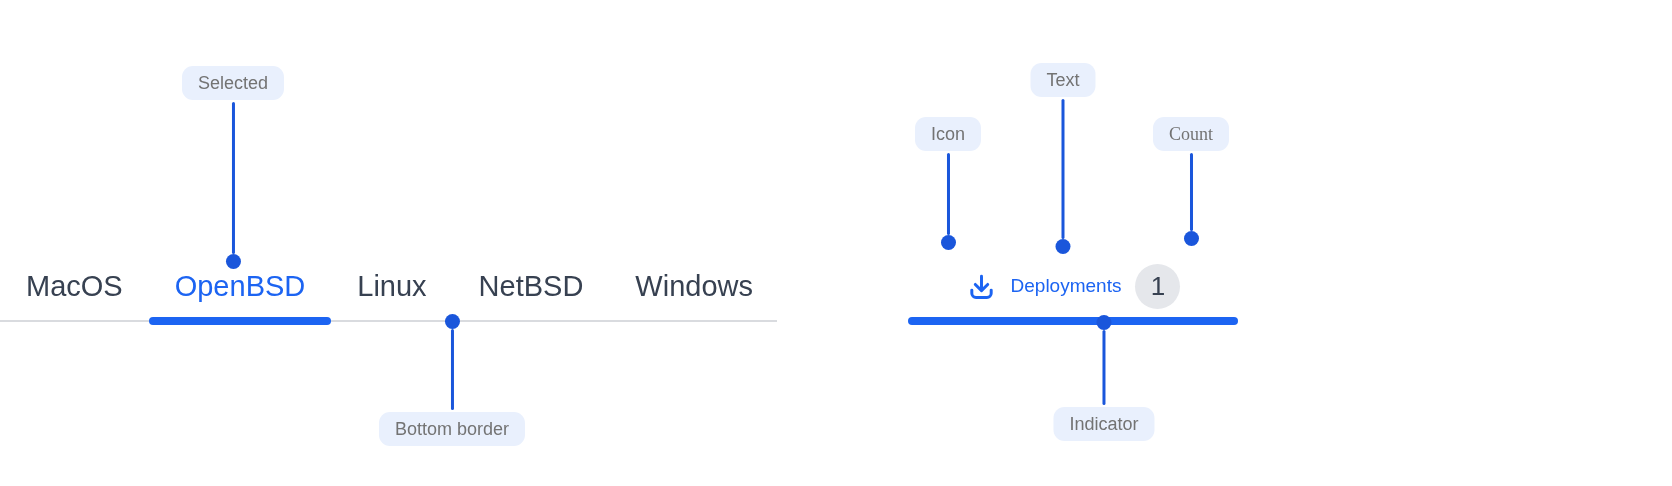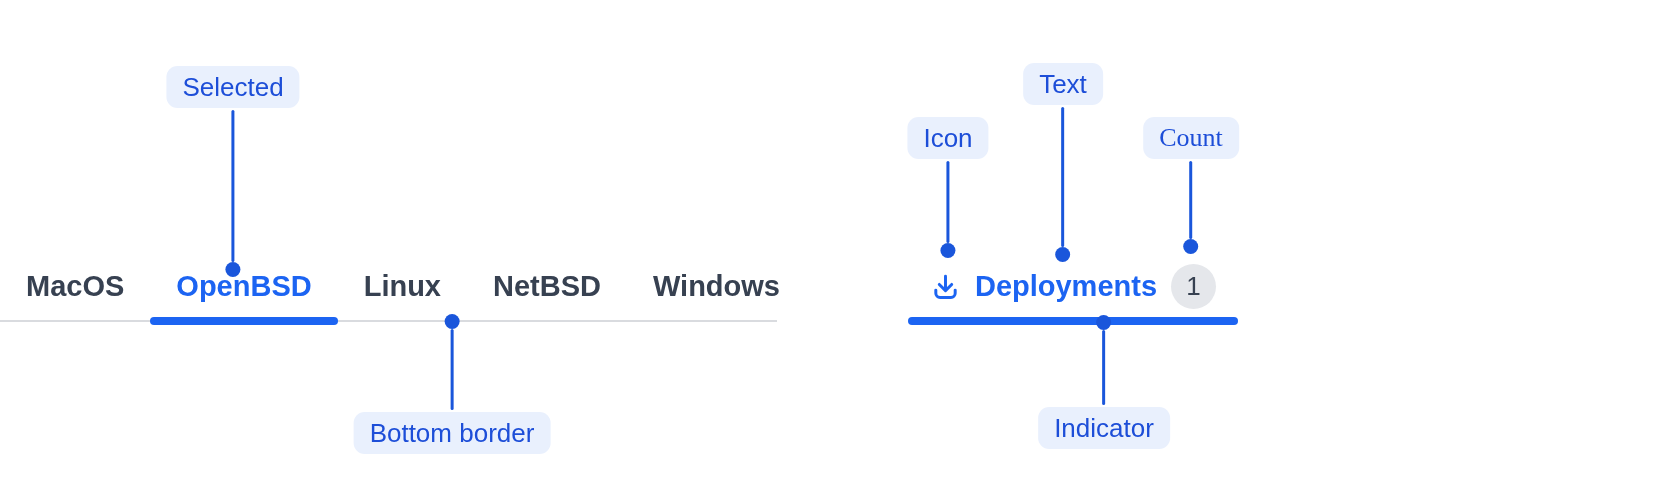--- a/index.html
+++ b/index.html
@@ -20,22 +20,22 @@
   .callout {
     position: absolute;
     display: flex;
     flex-direction: column;
     align-items: center;
     transform: translateX(-50%);
     z-index: 3;
   }
   .pill {
     background: #e9f0fd;
-    color: #1d4ed8;
-    font-size: 26px;
+    color: #737373;
+    font-size: 18px;
     font-weight: 500;
     line-height: 1;
     padding: 8px 16px;
     border-radius: 11px;
     white-space: nowrap;
   }
   .pointer-line {
     width: 3px;
     background: #1a56db;
     border-radius: 2px;
@@ -57,21 +57,21 @@
     border-bottom: 2px solid #d9dbdf;
     display: flex;
     align-items: stretch;
   }
   .tab {
     position: relative;
     display: flex;
     align-items: center;
     padding: 0 26px;
     font-size: 29px;
-    font-weight: 700;
+    font-weight: 400;
     color: #374151;
     cursor: pointer;
     white-space: nowrap;
   }
   .tab.selected { color: #1c64f2; }
   .tab-indicator {
     position: absolute;
     left: 0;
     right: 0;
     bottom: -5px;
@@ -88,22 +88,22 @@
     width: 330px;
     height: 68px;
     display: flex;
     align-items: center;
     justify-content: center;
     gap: 14px;
     cursor: pointer;
   }
   .tab-right .tab-label {
     color: #1c64f2;
-    font-size: 29px;
-    font-weight: 700;
+    font-size: 19px;
+    font-weight: 400;
     white-space: nowrap;
   }
   .tab-right .icon-wrap {
     display: flex;
     align-items: center;
     justify-content: center;
   }
   .count-badge {
     width: 45px;
     height: 45px;

